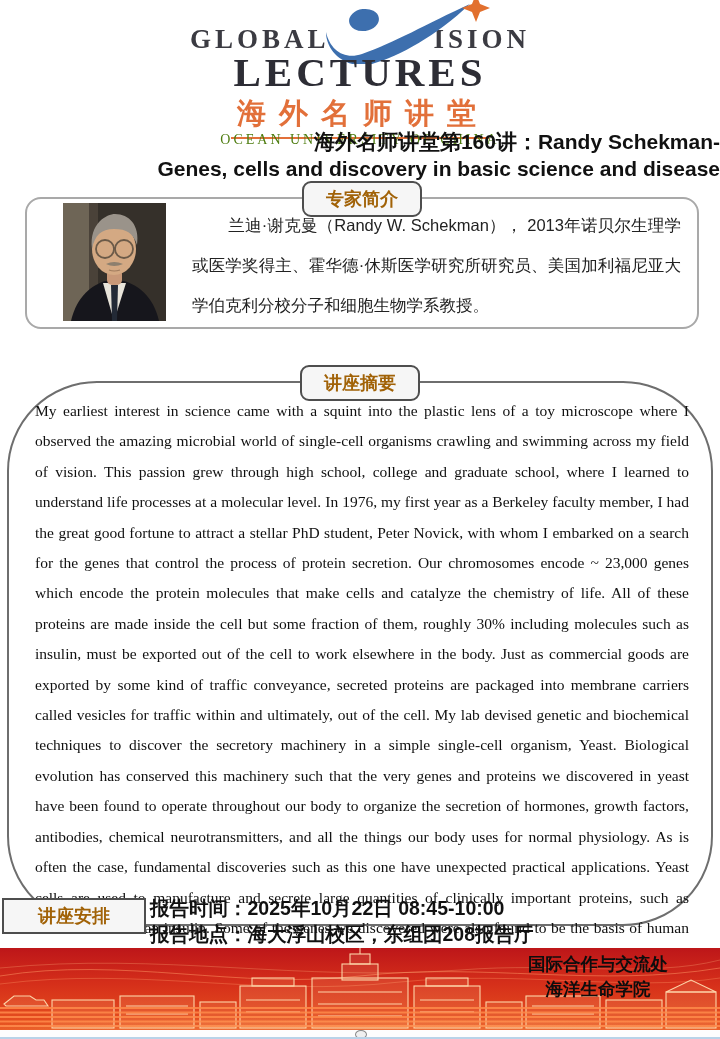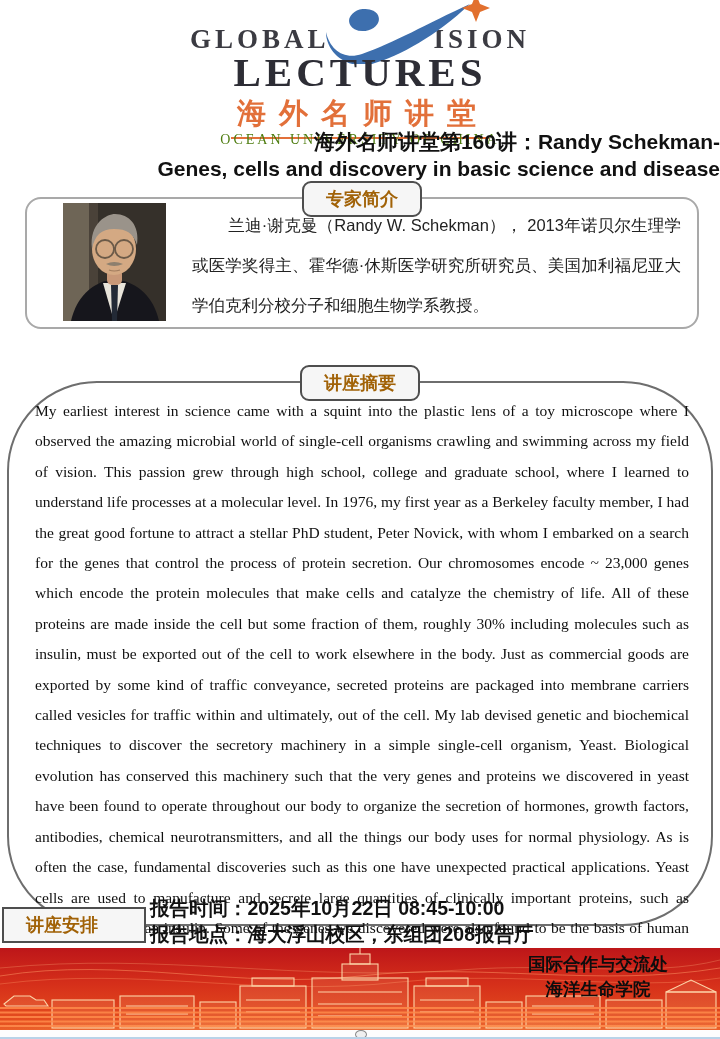--- a/index.html
+++ b/index.html
@@ -33,21 +33,21 @@
   .bio{position:absolute;left:165px;right:16px;top:6px;bottom:2px;
     font-size:16.5px;line-height:40px;color:#222;text-align:justify;text-indent:2.2em;overflow:hidden;}
   
   .abstract-box{position:absolute;top:345px;left:7px;width:706px;height:545px;
     border:2px solid #6e6e6e;border-radius:90px;background:#fff;box-sizing:border-box;margin-top:36px;}
   .abstract-text{position:absolute;top:13px;left:26px;right:22px;
     font-family:"Liberation Serif",serif;font-size:15.5px;line-height:30.4px;
     color:#101010;text-align:justify;}
   
   .schedule{position:absolute;top:893px;left:0;width:720px;height:55px;}
-  .schedule .tag{position:absolute;left:2px;top:14px;width:96px;text-align:left;border-radius:0;}
+  .schedule .tag{position:absolute;left:2px;top:5px;width:96px;text-align:center;border-radius:0;}
   .schedule-lines{position:absolute;left:150px;top:2px;font-size:19.5px;font-weight:bold;color:#111;line-height:26px;}
   
   .footer{position:absolute;top:948px;left:0;width:720px;height:82px;}
   .footer svg{display:block;}
   .footer-orgs{position:absolute;top:4px;right:22px;width:200px;text-align:center;
     font-size:17.5px;font-weight:bold;color:#0d0d0d;line-height:25px;}
   .bottom-strip{position:absolute;top:1030px;left:0;width:720px;height:9px;background:#fdfdfd;}
   .bottom-edge{position:absolute;bottom:0;left:0;width:720px;height:2px;background:#b9d3e8;}
   .handle{position:absolute;top:1030px;left:355px;width:10px;height:7px;border:1px solid #8a8a8a;
     border-radius:50%;background:#f0f0f0;}

